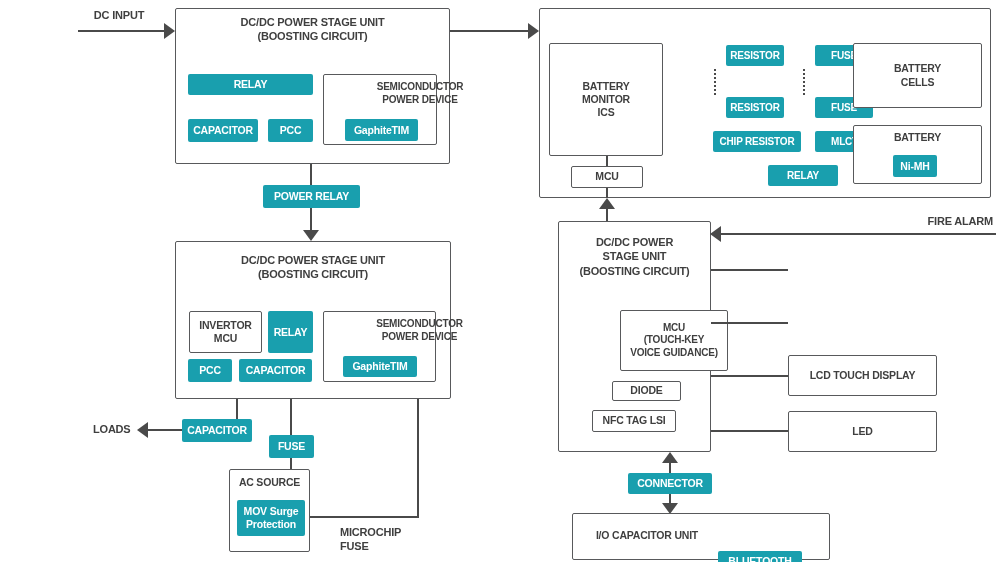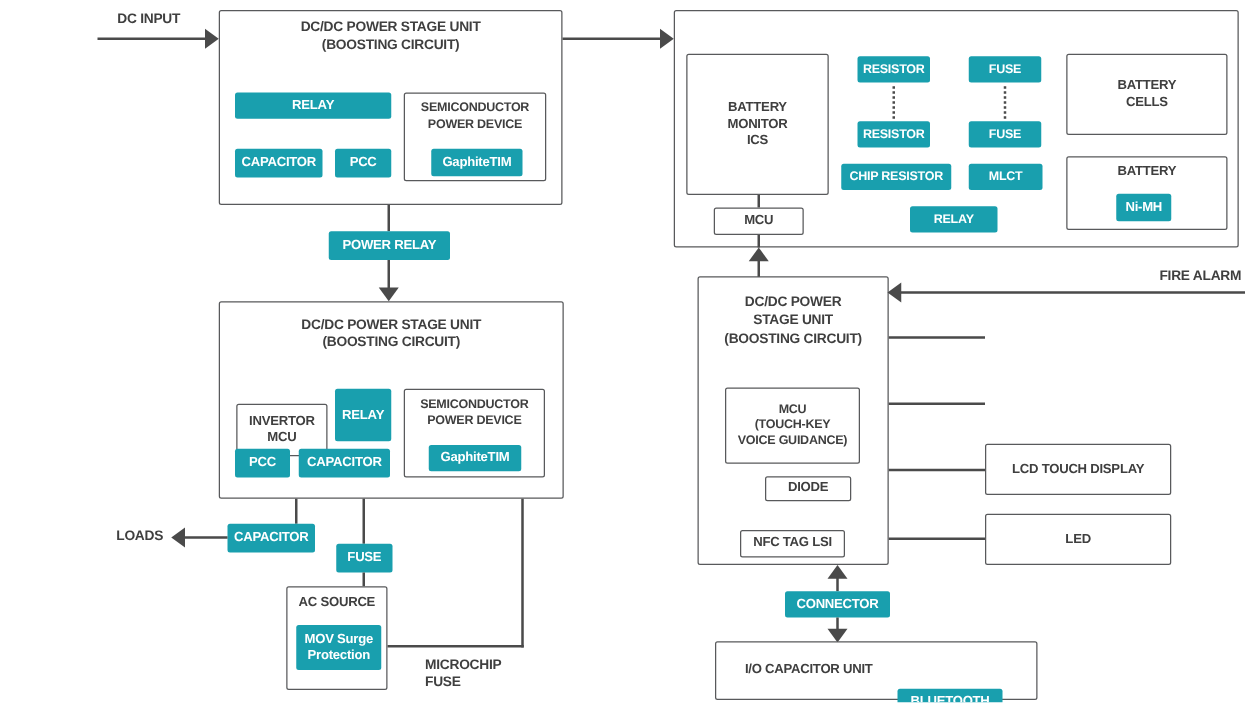--- a/index.html
+++ b/index.html
@@ -24,21 +24,21 @@
   .lbl{position:absolute;color:var(--text);font-weight:bold;letter-spacing:-0.2px;line-height:1.3;}
   .pre{white-space:pre-line;}
   .ctr{text-align:center;}
   .line{position:absolute;background:var(--line);}
   .dotted{position:absolute;width:0;border-left:2px dotted var(--line);}
   .arr{position:absolute;width:0;height:0;}
   .arr-r{border-top:8px solid transparent;border-bottom:8px solid transparent;border-left:11px solid var(--line);}
   .arr-l{border-top:8px solid transparent;border-bottom:8px solid transparent;border-right:11px solid var(--line);}
   .arr-d{border-left:8px solid transparent;border-right:8px solid transparent;border-top:11px solid var(--line);}
   .arr-u{border-left:8px solid transparent;border-right:8px solid transparent;border-bottom:11px solid var(--line);}
-  .t10{font-size:10px;}
+  .t10{font-size:10px;margin-left:40px;}
   .t105{font-size:10.5px;}
   .t11{font-size:11px;}
 </style>
 </head>
 <body>
 
 <div id="canvas">
 
   <div class="lbl ctr t11" style="left:90px;top:8px;width:58px;">DC INPUT</div>
   <div class="line" style="left:78px;top:30px;width:88px;height:2px;"></div>
@@ -59,21 +59,21 @@
   <div class="arr arr-r" style="left:528px;top:23px;"></div>
 
   <div class="line" style="left:310px;top:164px;width:2px;height:21px;"></div>
   <div class="tbox t105" style="left:263px;top:185px;width:97px;height:23px;">POWER RELAY</div>
   <div class="line" style="left:310px;top:208px;width:2px;height:24px;"></div>
   <div class="arr arr-d" style="left:303px;top:230px;"></div>
 
   <div class="frame" style="left:175px;top:241px;width:276px;height:158px;"></div>
   <div class="lbl pre ctr t11" style="left:175px;top:253px;width:276px;">DC/DC POWER STAGE UNIT
 (BOOSTING CIRCUIT)</div>
-  <div class="wbox pre t105" style="left:189px;top:311px;width:73px;height:42px;margin-top:12px;">INVERTOR
+  <div class="wbox pre t105" style="left:189px;top:311px;width:73px;height:42px;">INVERTOR
 MCU</div>
   <div class="tbox t105" style="left:268px;top:311px;width:45px;height:42px;">RELAY</div>
   <div class="frame" style="left:323px;top:311px;width:113px;height:71px;"></div>
   <div class="lbl pre ctr t10" style="left:323px;top:317px;width:113px;">SEMICONDUCTOR
 POWER DEVICE</div>
   <div class="tbox t105" style="left:343px;top:356px;width:74px;height:21px;">GaphiteTIM</div>
   <div class="tbox t105" style="left:188px;top:359px;width:44px;height:23px;">PCC</div>
   <div class="tbox t105" style="left:239px;top:359px;width:73px;height:23px;">CAPACITOR</div>
 
   <div class="line" style="left:236px;top:399px;width:2px;height:20px;"></div>
@@ -127,21 +127,21 @@
   <div class="line" style="left:606px;top:208px;width:2px;height:14px;"></div>
 
   <div class="frame" style="left:558px;top:221px;width:153px;height:231px;"></div>
   <div class="lbl pre ctr t11" style="left:558px;top:235px;width:153px;">DC/DC POWER
 STAGE UNIT
 (BOOSTING CIRCUIT)</div>
   <div class="wbox pre t10" style="left:580px;top:310px;width:108px;height:61px;">MCU
 (TOUCH-KEY
 VOICE GUIDANCE)</div>
   <div class="wbox t105" style="left:612px;top:381px;width:69px;height:20px;">DIODE</div>
-  <div class="wbox t105" style="left:592px;top:424px;width:84px;height:22px;">NFC TAG LSI</div>
+  <div class="wbox t105" style="left:592px;top:410px;width:84px;height:22px;">NFC TAG LSI</div>
 
   <div class="lbl t11" style="left:903px;top:214px;width:90px;text-align:right;">FIRE ALARM</div>
   <div class="line" style="left:719px;top:233px;width:277px;height:2px;"></div>
   <div class="arr arr-l" style="left:710px;top:226px;"></div>
 
   <div class="line" style="left:711px;top:269px;width:77px;height:2px;"></div>
   <div class="line" style="left:711px;top:322px;width:77px;height:2px;"></div>
   <div class="line" style="left:711px;top:375px;width:77px;height:2px;"></div>
   <div class="line" style="left:711px;top:430px;width:77px;height:2px;"></div>
 

